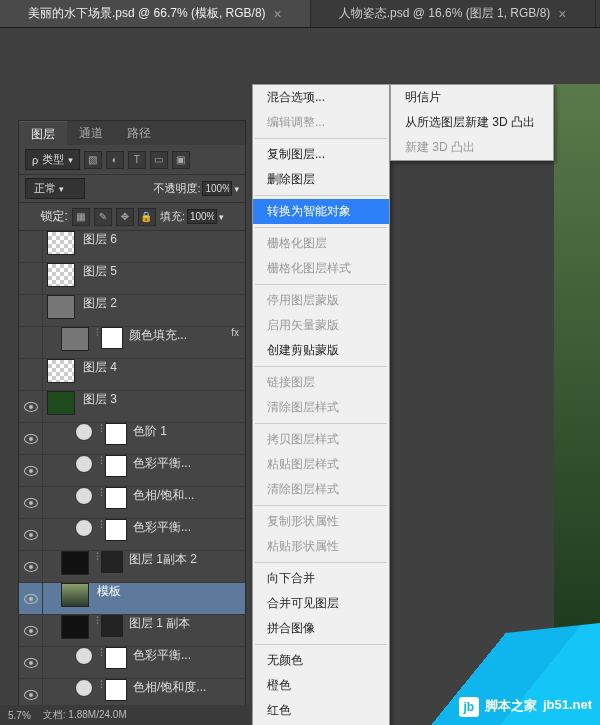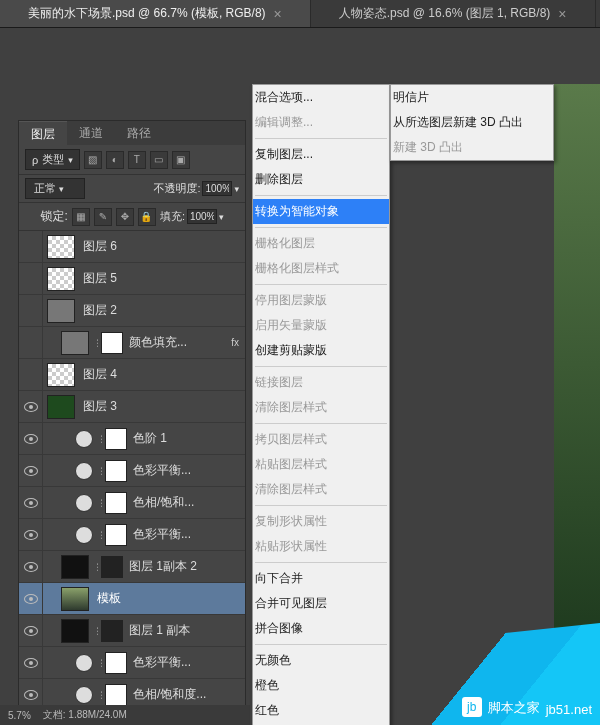--- a/index.html
+++ b/index.html
@@ -22,21 +22,21 @@
 .icon-btn { width: 18px; height: 18px; background: #3a3a3a; border: 1px solid #2a2a2a; display: inline-flex; align-items: center; justify-content: center; font-size: 10px; color: #aaa; }
 
 .blend-row { display: flex; align-items: center; padding: 4px 6px; gap: 4px; border-bottom: 1px solid #333; height: 28px; justify-content: space-between; }
 .blend-row .dd { background: #333; padding: 2px 8px; font-size: 11px; border: 1px solid #222; min-width: 60px; }
 .pct { font-size: 11px; display: flex; align-items: center; gap: 2px; }
 .pct input { width: 30px; background: #333; border: 1px solid #222; color: #ddd; font-size: 10px; text-align: right; padding: 1px 2px; }
 
 .lock-row { display: flex; align-items: center; padding: 4px 6px; gap: 4px; border-bottom: 1px solid #333; height: 28px; justify-content: center; }
 
 .layers-list { max-height: 560px; overflow: hidden; }
-.layer { display: flex; align-items: center; height: 32px; border-bottom: 1px solid #383838; }
+.layer { display: flex; height: 32px; border-bottom: 1px solid #383838; }
 .eye { width: 24px; height: 32px; display: flex; align-items: center; justify-content: center; border-right: 1px solid #383838; }
 .eye .eyeglyph { width: 14px; height: 10px; border: 1px solid #bbb; border-radius: 60% 60% 60% 60%; position: relative; }
 .eye .eyeglyph::after { content: ""; position: absolute; width: 4px; height: 4px; background: #bbb; border-radius: 50%; top: 2px; left: 4px; }
 .indent { display: inline-block; }
 .thumb { width: 28px; height: 24px; border: 1px solid #222; margin: 0 4px; background: #888; flex-shrink: 0; }
 .thumb.checker { background:
   linear-gradient(45deg,#ccc 25%,transparent 25%,transparent 75%,#ccc 75%),
   linear-gradient(45deg,#ccc 25%,#fff 25%,#fff 75%,#ccc 75%);
   background-size: 8px 8px; background-position: 0 0, 4px 4px; }
 .thumb.black { background: #111; }
@@ -47,28 +47,28 @@
 .mask.dark { background: #222; }
 .adj { width: 18px; height: 18px; border-radius: 50%; background: #ddd; border: 1px solid #333; margin: 0 4px; flex-shrink: 0; }
 .link { width: 8px; text-align: center; font-size: 9px; color: #aaa; flex-shrink: 0; }
 .lname { font-size: 12px; color: #ddd; margin-left: 4px; white-space: nowrap; overflow: hidden; }
 .layer.selected { background: #5d7a9c; }
 .layer.selected .lname { color: #fff; }
 .fx { margin-left: auto; margin-right: 6px; font-size: 10px; color: #ccc; }
 
 .ctx-menu { position: absolute; top: 84px; left: 252px; background: #f0f0f0; border: 1px solid #999; width: 138px; font-size: 12px; box-shadow: 2px 2px 4px rgba(0,0,0,0.4); z-index: 50; }
 .submenu { position: absolute; top: 84px; left: 390px; background: #f0f0f0; border: 1px solid #999; width: 164px; font-size: 12px; box-shadow: 2px 2px 4px rgba(0,0,0,0.4); z-index: 50; }
-.menu-item { padding: 4px 2px; color: #222; cursor: default; white-space: nowrap; }
+.menu-item { padding: 4px 14px; color: #222; cursor: default; white-space: nowrap; }
 .menu-item.disabled { color: #999; }
 .menu-item.highlighted { background: #2d80f7; color: #fff; }
 .menu-sep { height: 1px; background: #ccc; margin: 3px 2px; }
 
 .canvas-slice { position: absolute; top: 84px; right: 0; width: 46px; height: 560px; background: linear-gradient(#5a7a4a,#1e3a1e); z-index: 1; }
 
-.watermark { position: absolute; right: 8px; bottom: 8px; display: flex; align-items: flex-end; gap: 6px; z-index: 60; color: #fff; font-size: 13px; font-weight: normal; }
+.watermark { position: absolute; right: 8px; bottom: 8px; display: flex; align-items: flex-start; gap: 6px; z-index: 60; color: #fff; font-size: 13px; font-weight: bold; }
 .wm-band { position: absolute; right: -20px; bottom: -30px; width: 260px; height: 120px; background: linear-gradient(135deg, transparent 40%, #0fb6ee 40%, #0fb6ee 60%, #14c6f7 60%); transform: rotate(-6deg); z-index: 55; }
 .wm-logo { width: 20px; height: 20px; background: #fff; color: #0fb6ee; display: flex; align-items: center; justify-content: center; font-size: 12px; border-radius: 3px; }
 
 .statusbar { position: absolute; bottom: 0; left: 0; height: 20px; width: 250px; background: #3a3a3a; color: #bbb; font-size: 10px; display: flex; align-items: center; padding: 0 8px; gap: 12px; z-index: 40; }
 .arrow { font-size: 9px; }
 </style>
 </head>
 <body>
 
 <div class="tabbar">

